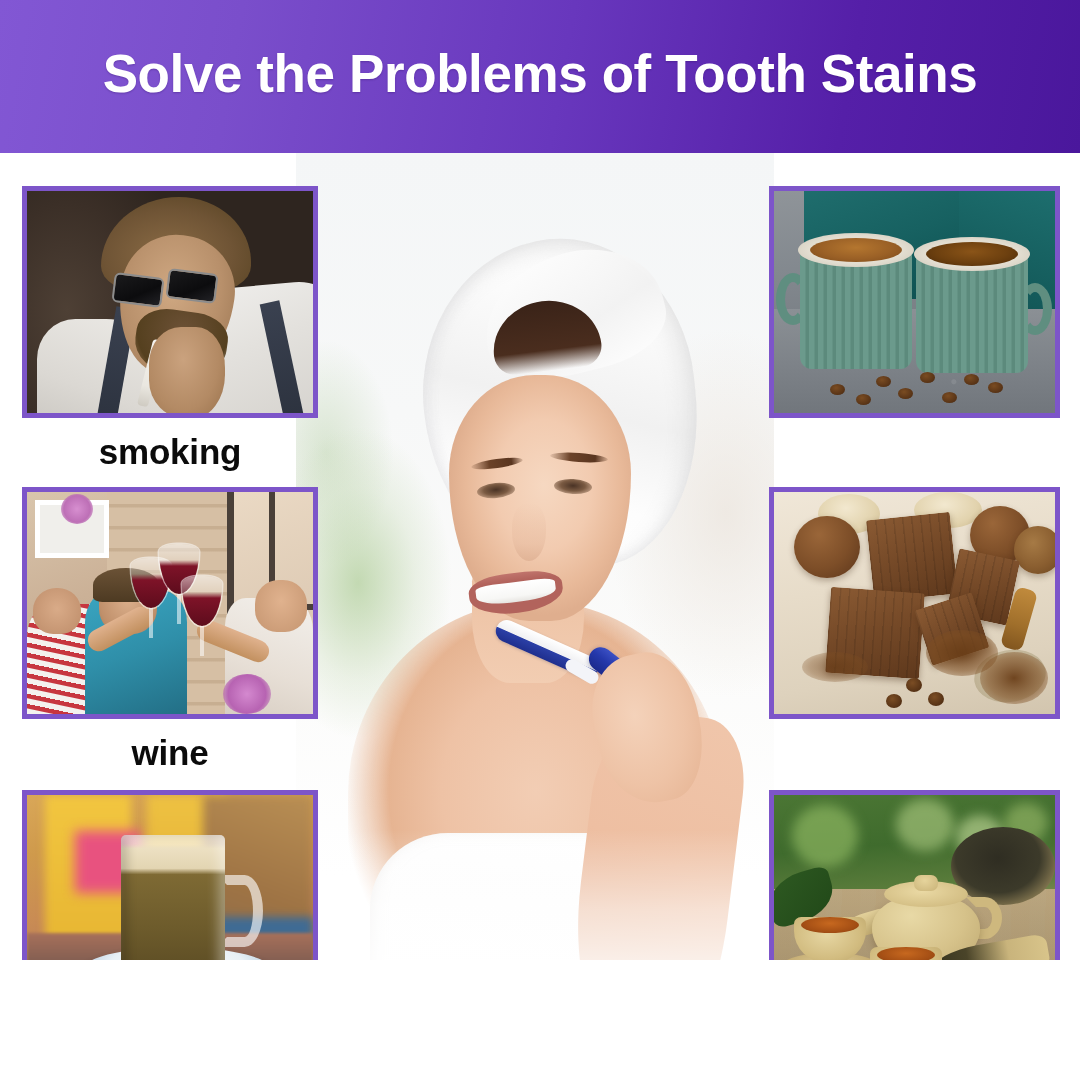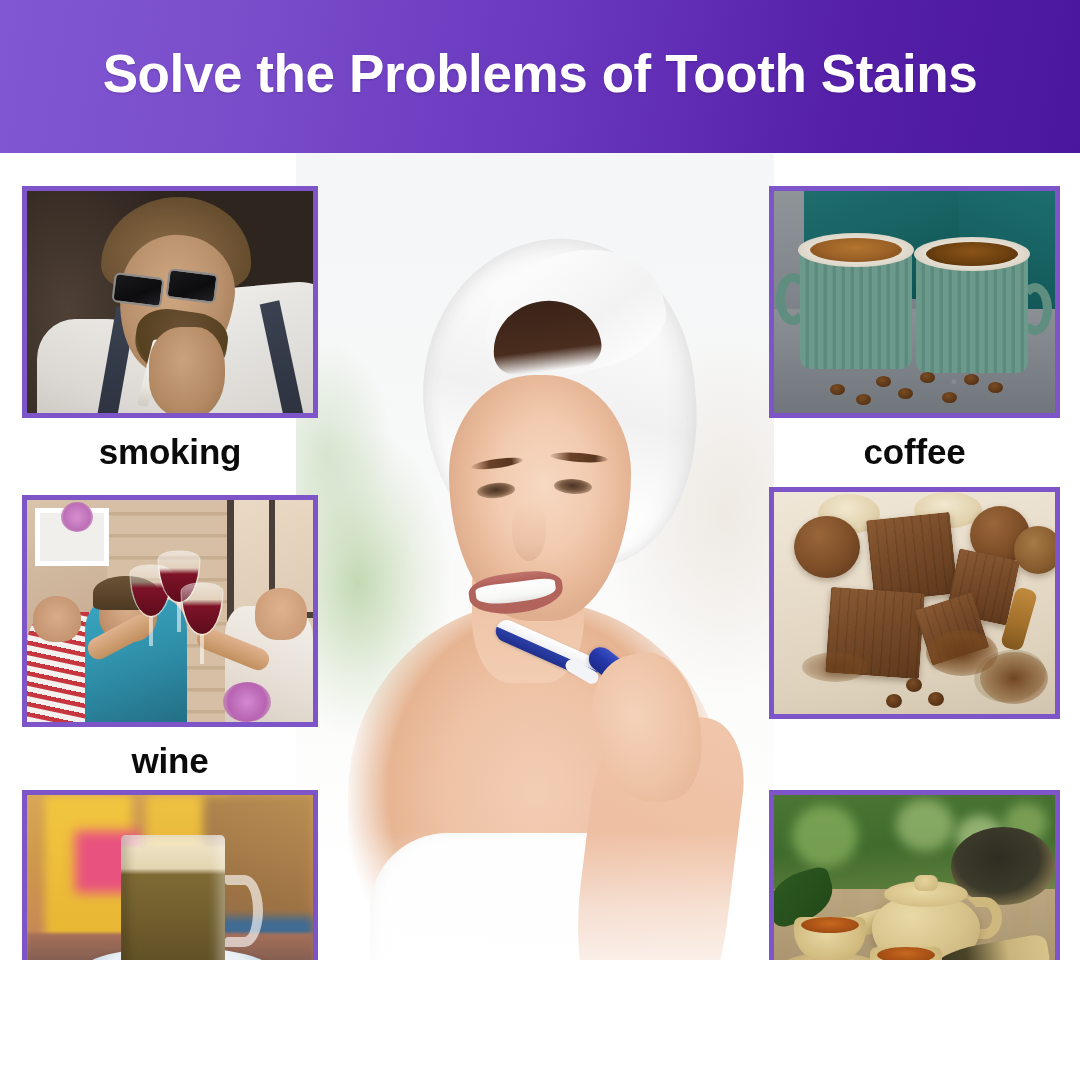--- a/index.html
+++ b/index.html
@@ -240,21 +240,21 @@
     font-size: 35px;
     font-weight: bold;
     line-height: 42px;
     letter-spacing: -0.2px;
     font-family: "Liberation Sans", "DejaVu Sans", sans-serif;
   }
 
   
   #card-smoking   { left: 22px;  top: 186px; width: 296px; }
   #card-smoking   .thumb-frame { height: 232px; }
-  #card-wine      { left: 22px;  top: 487px; width: 296px; margin-top: 8px; }
+  #card-wine      { left: 22px;  top: 487px; width: 296px; }
   #card-wine      .thumb-frame { height: 232px; }
   #card-milktea   { left: 22px;  top: 790px; width: 296px; }
   #card-milktea   .thumb-frame { height: 232px; }
 
   #card-coffee    { left: 769px; top: 186px; width: 291px; }
   #card-coffee    .thumb-frame { height: 232px; }
   #card-chocolate { left: 769px; top: 487px; width: 291px; }
   #card-chocolate .thumb-frame { height: 232px; }
   #card-tea       { left: 769px; top: 790px; width: 291px; }
   #card-tea       .thumb-frame { height: 232px; }
@@ -805,21 +805,20 @@
         <div class="cf-bean" style="left:102px; bottom:26px;"></div>
         <div class="cf-bean" style="left:124px; bottom:14px;"></div>
         <div class="cf-bean" style="left:146px; bottom:30px;"></div>
         <div class="cf-bean" style="left:168px; bottom:10px;"></div>
         <div class="cf-bean" style="left:190px; bottom:28px;"></div>
         <div class="cf-bean" style="left:82px;  bottom:8px;"></div>
         <div class="cf-bean" style="left:214px; bottom:20px;"></div>
         <div class="cf-bean" style="left:56px;  bottom:18px;"></div>
       </div>
     </div>
-    <div class="thumb-label">coffee</div>
   </div>
 
   <div class="thumb-card" id="card-chocolate">
     <div class="thumb-frame">
       <div class="thumb-photo ph-chocolate">
         <div class="ch-coconut c1"></div>
         <div class="ch-coconut c2"></div>
         <div class="ch-truffle t1"></div>
         <div class="ch-truffle t2"></div>
         <div class="ch-truffle t3"></div>

